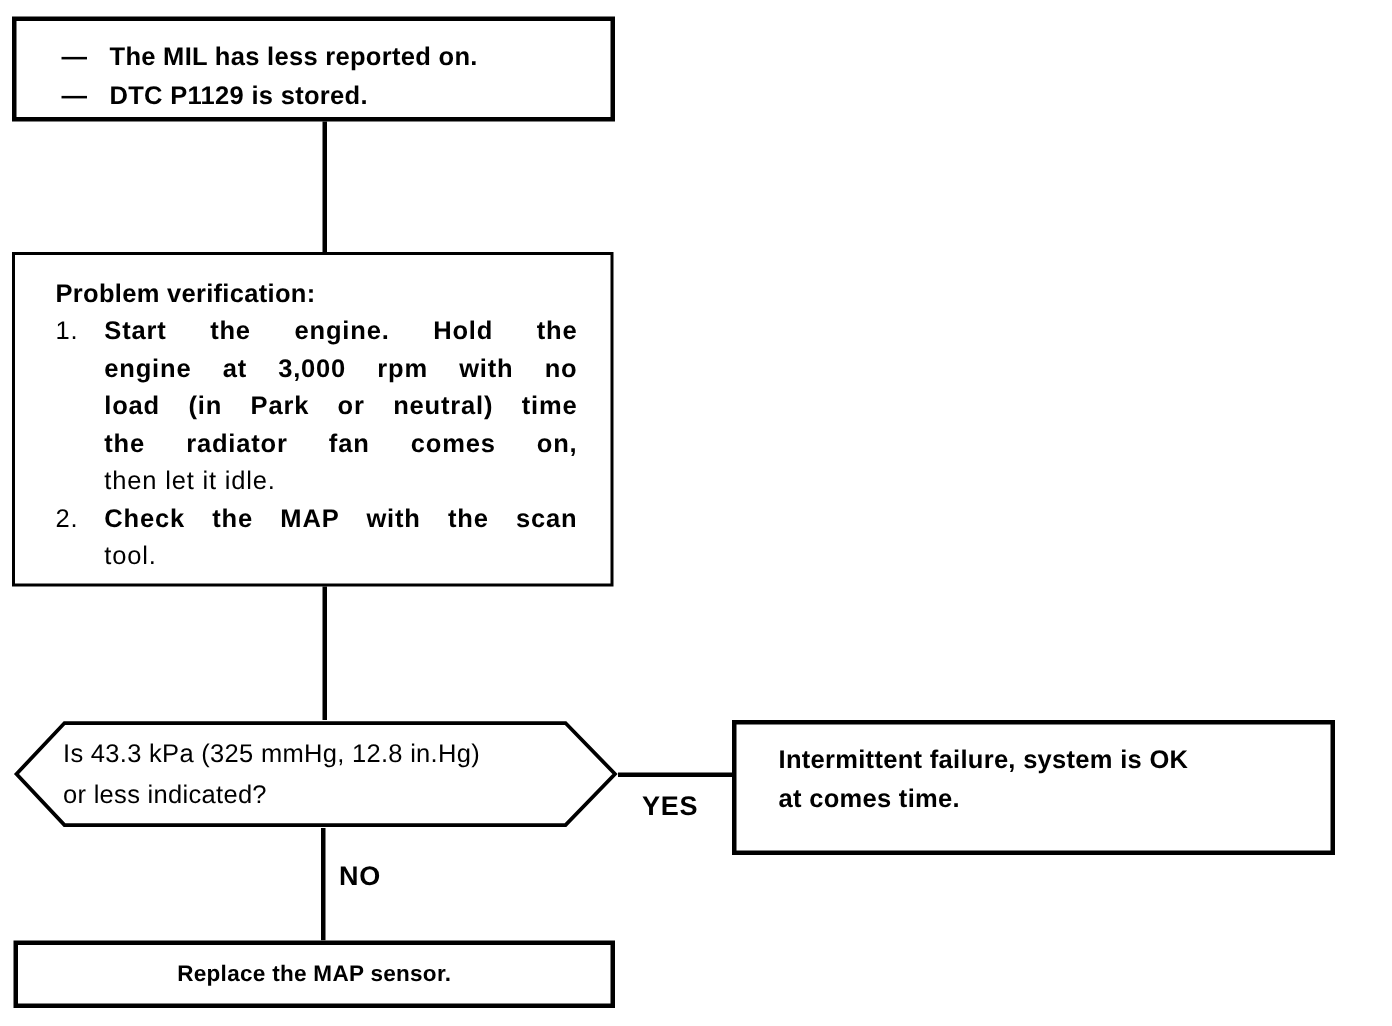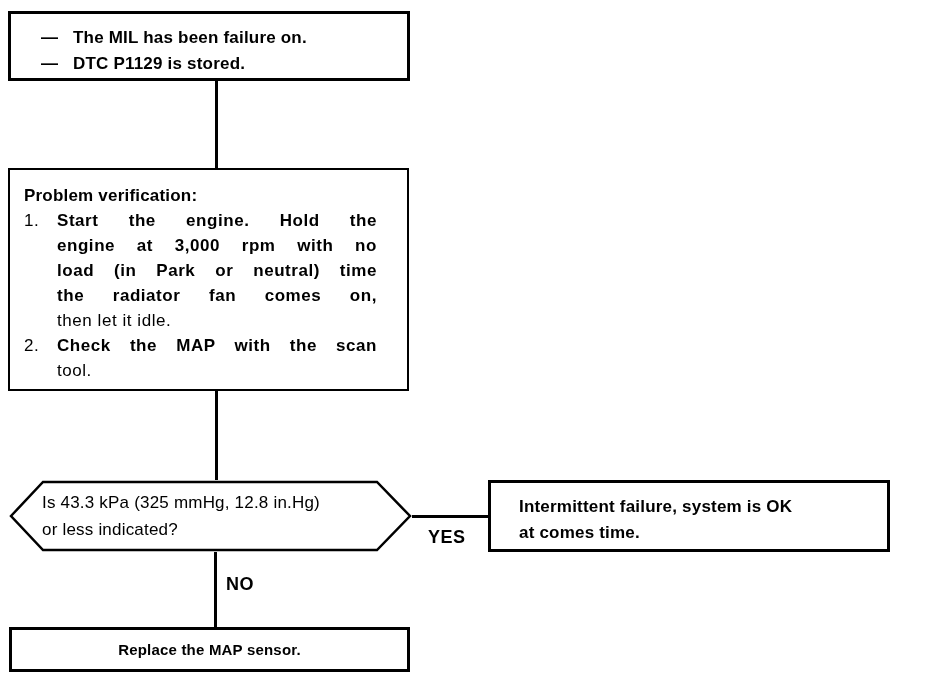--- a/index.html
+++ b/index.html
@@ -19,35 +19,35 @@
     border: 3px solid #000000;
   }
   .connector { position: absolute; background: #000000; }
 
   
   .symptom-box { left: 8px; top: 11px; width: 402px; height: 70px; padding: 11px 0 0 30px; }
   .symptom-line { display: flex; font-weight: bold; font-size: 17px; line-height: 26px; letter-spacing: 0.2px; }
   .symptom-line .dash { width: 32px; }
 
   
-  .verification-box { left: 8px; top: 168px; width: 401px; height: 223px; border-width: 2px; padding: 13px 22px 0 14px; font-size: 17px; }
+  .verification-box { left: 8px; top: 168px; width: 401px; height: 223px; border-width: 2px; padding: 13px 22px 0 27px; font-size: 17px; }
   .verification-heading { font-weight: bold; line-height: 25px; letter-spacing: 0.2px; }
   .step { display: flex; }
   .step .num { width: 33px; line-height: 25px; letter-spacing: 0.5px; }
   .step .step-text { width: 320px; line-height: 25px; letter-spacing: 0.55px; }
   .jline { text-align: justify; text-align-last: justify; font-weight: bold; }
   .lline { text-align: left; }
 
   
   .decision-wrap { position: absolute; left: 7px; top: 480px; width: 406px; height: 68px; }
   .decision-wrap svg { position: absolute; left: 0; top: 0; }
   .decision-text { position: absolute; left: 35px; top: 9px; width: 350px; font-size: 17px; line-height: 27px; letter-spacing: 0.2px; }
 
   
-  .result-yes-box { left: 488px; top: 480px; width: 402px; height: 72px; padding: 11px 0 0 28px; }
+  .result-yes-box { left: 488px; top: 480px; width: 402px; height: 90px; padding: 11px 0 0 28px; }
   .result-yes-box .rline { font-weight: bold; font-size: 17px; line-height: 26px; letter-spacing: 0.2px; }
   .result-no-box { left: 9px; top: 627px; width: 401px; height: 45px; text-align: center; font-weight: bold; font-size: 15px; line-height: 39px; letter-spacing: 0.2px; }
 
   
   .v1 { left: 215px; top: 81px;  width: 3px; height: 87px; }
   .v2 { left: 215px; top: 391px; width: 3px; height: 89px; }
   .v3 { left: 214px; top: 552px; width: 3px; height: 75px; }
   .h-yes { left: 412px; top: 515px; width: 76px; height: 3px; }
 
   
@@ -56,21 +56,21 @@
   .no-label  { left: 226px; top: 574px; }
 </style>
 </head>
 <body>
 
 <div class="stage">
 
   <div class="node symptom-box">
     <div class="symptom-line">
       <span class="dash">—</span>
-      <span>The MIL has been failure on.</span>
+      <span>The MIL has less reported on.</span>
     </div>
     <div class="symptom-line">
       <span class="dash">—</span>
       <span>DTC P1129 is stored.</span>
     </div>
   </div>
 
   <div class="connector v1"></div>
 
   <div class="node verification-box">

